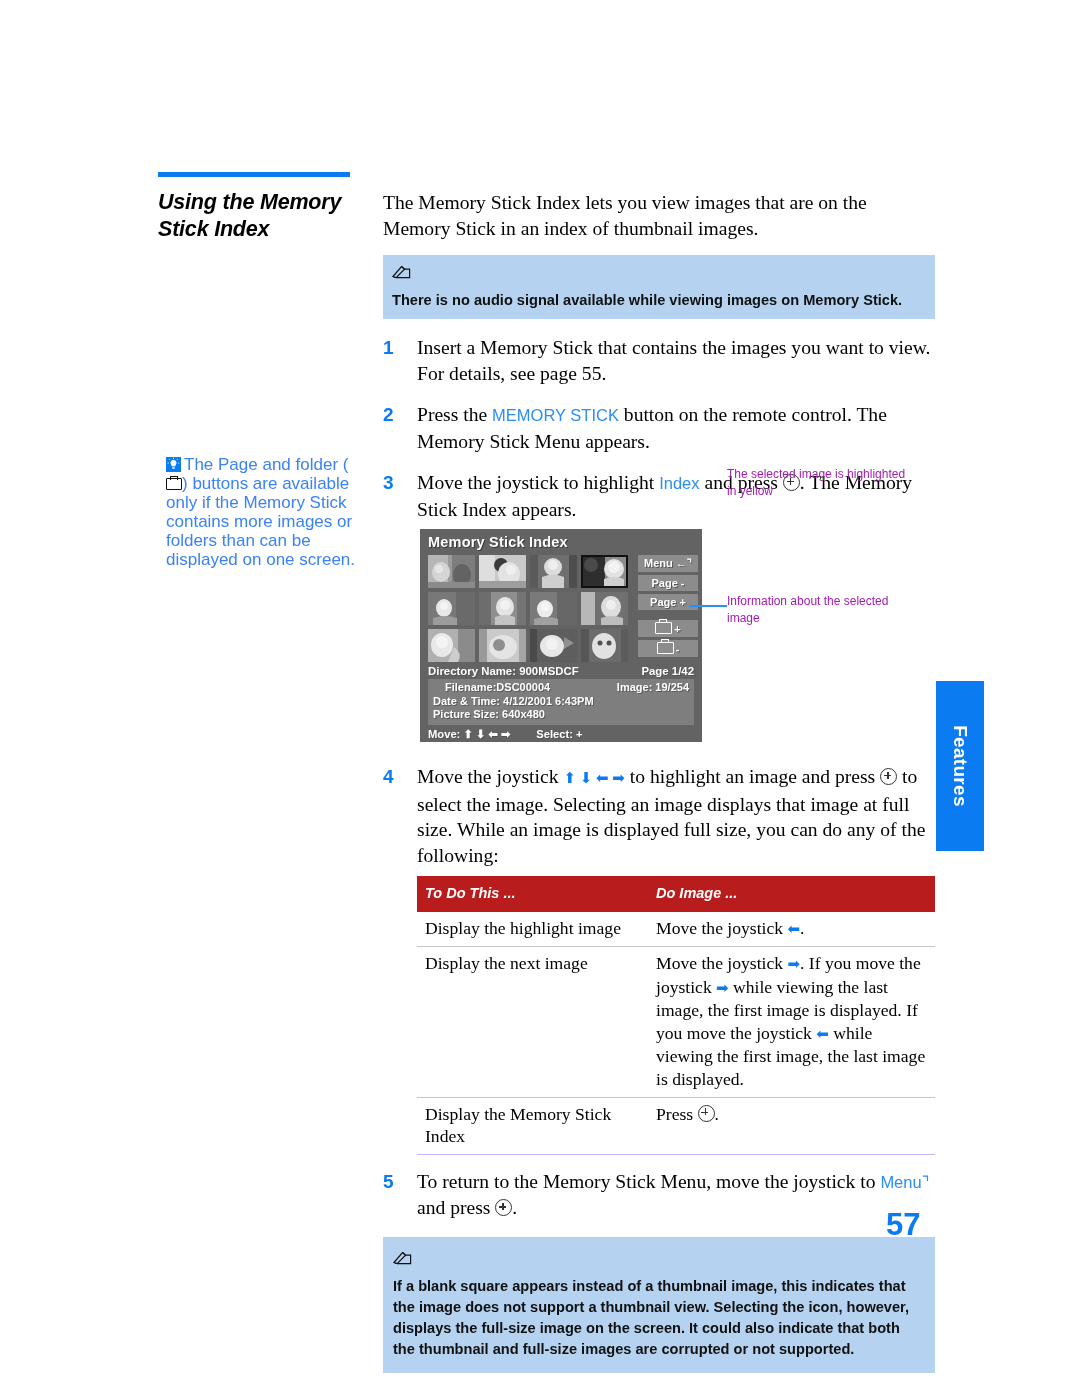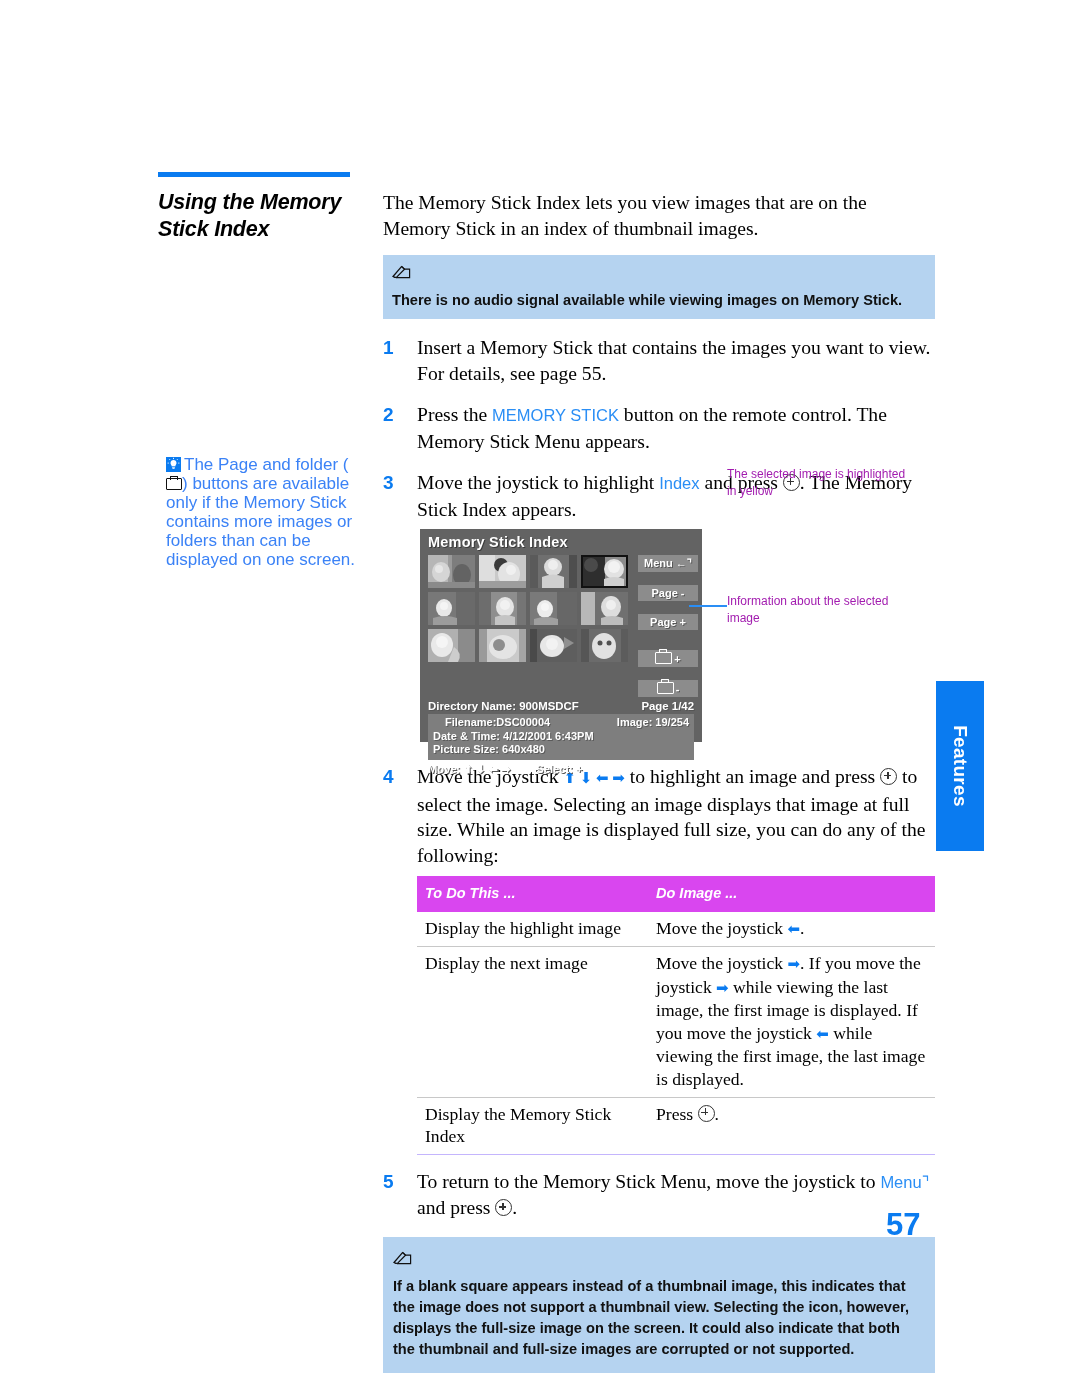--- a/index.html
+++ b/index.html
@@ -188,21 +188,21 @@
     background: #8b8b8b;
     position: relative;
     overflow: hidden;
   }
   .thumb.selected { outline: 2px solid #111; outline-offset: -2px; }
   .thumb svg { display: block; width: 100%; height: 100%; }
 
   #tv-buttons {
     display: flex;
     flex-direction: column;
-    gap: 13px;
+    gap: 3px;
     margin-left: 4px;
   }
   .tvbtn {
     background: #8c8c8c;
     color: #fff;
     font-size: 11px;
     font-weight: bold;
     text-align: center;
     padding: 2px 6px 2px 6px;
     min-width: 56px;
@@ -274,21 +274,21 @@
     background: #2a8ef5;
   }
 
   
   #action-table {
     width: 518px;
     margin: 8px 0 0 33px;
     border-collapse: collapse;
   }
   #action-table th {
-    background: #d946ef;
+    background: #b91c1c;
     color: #fff;
     font-family: "Liberation Sans", sans-serif;
     font-style: italic;
     font-weight: bold;
     font-size: 14.5px;
     text-align: left;
     padding: 5px 8px 5px 8px;
   }
   #action-table td {
     font-size: 17.6px;

